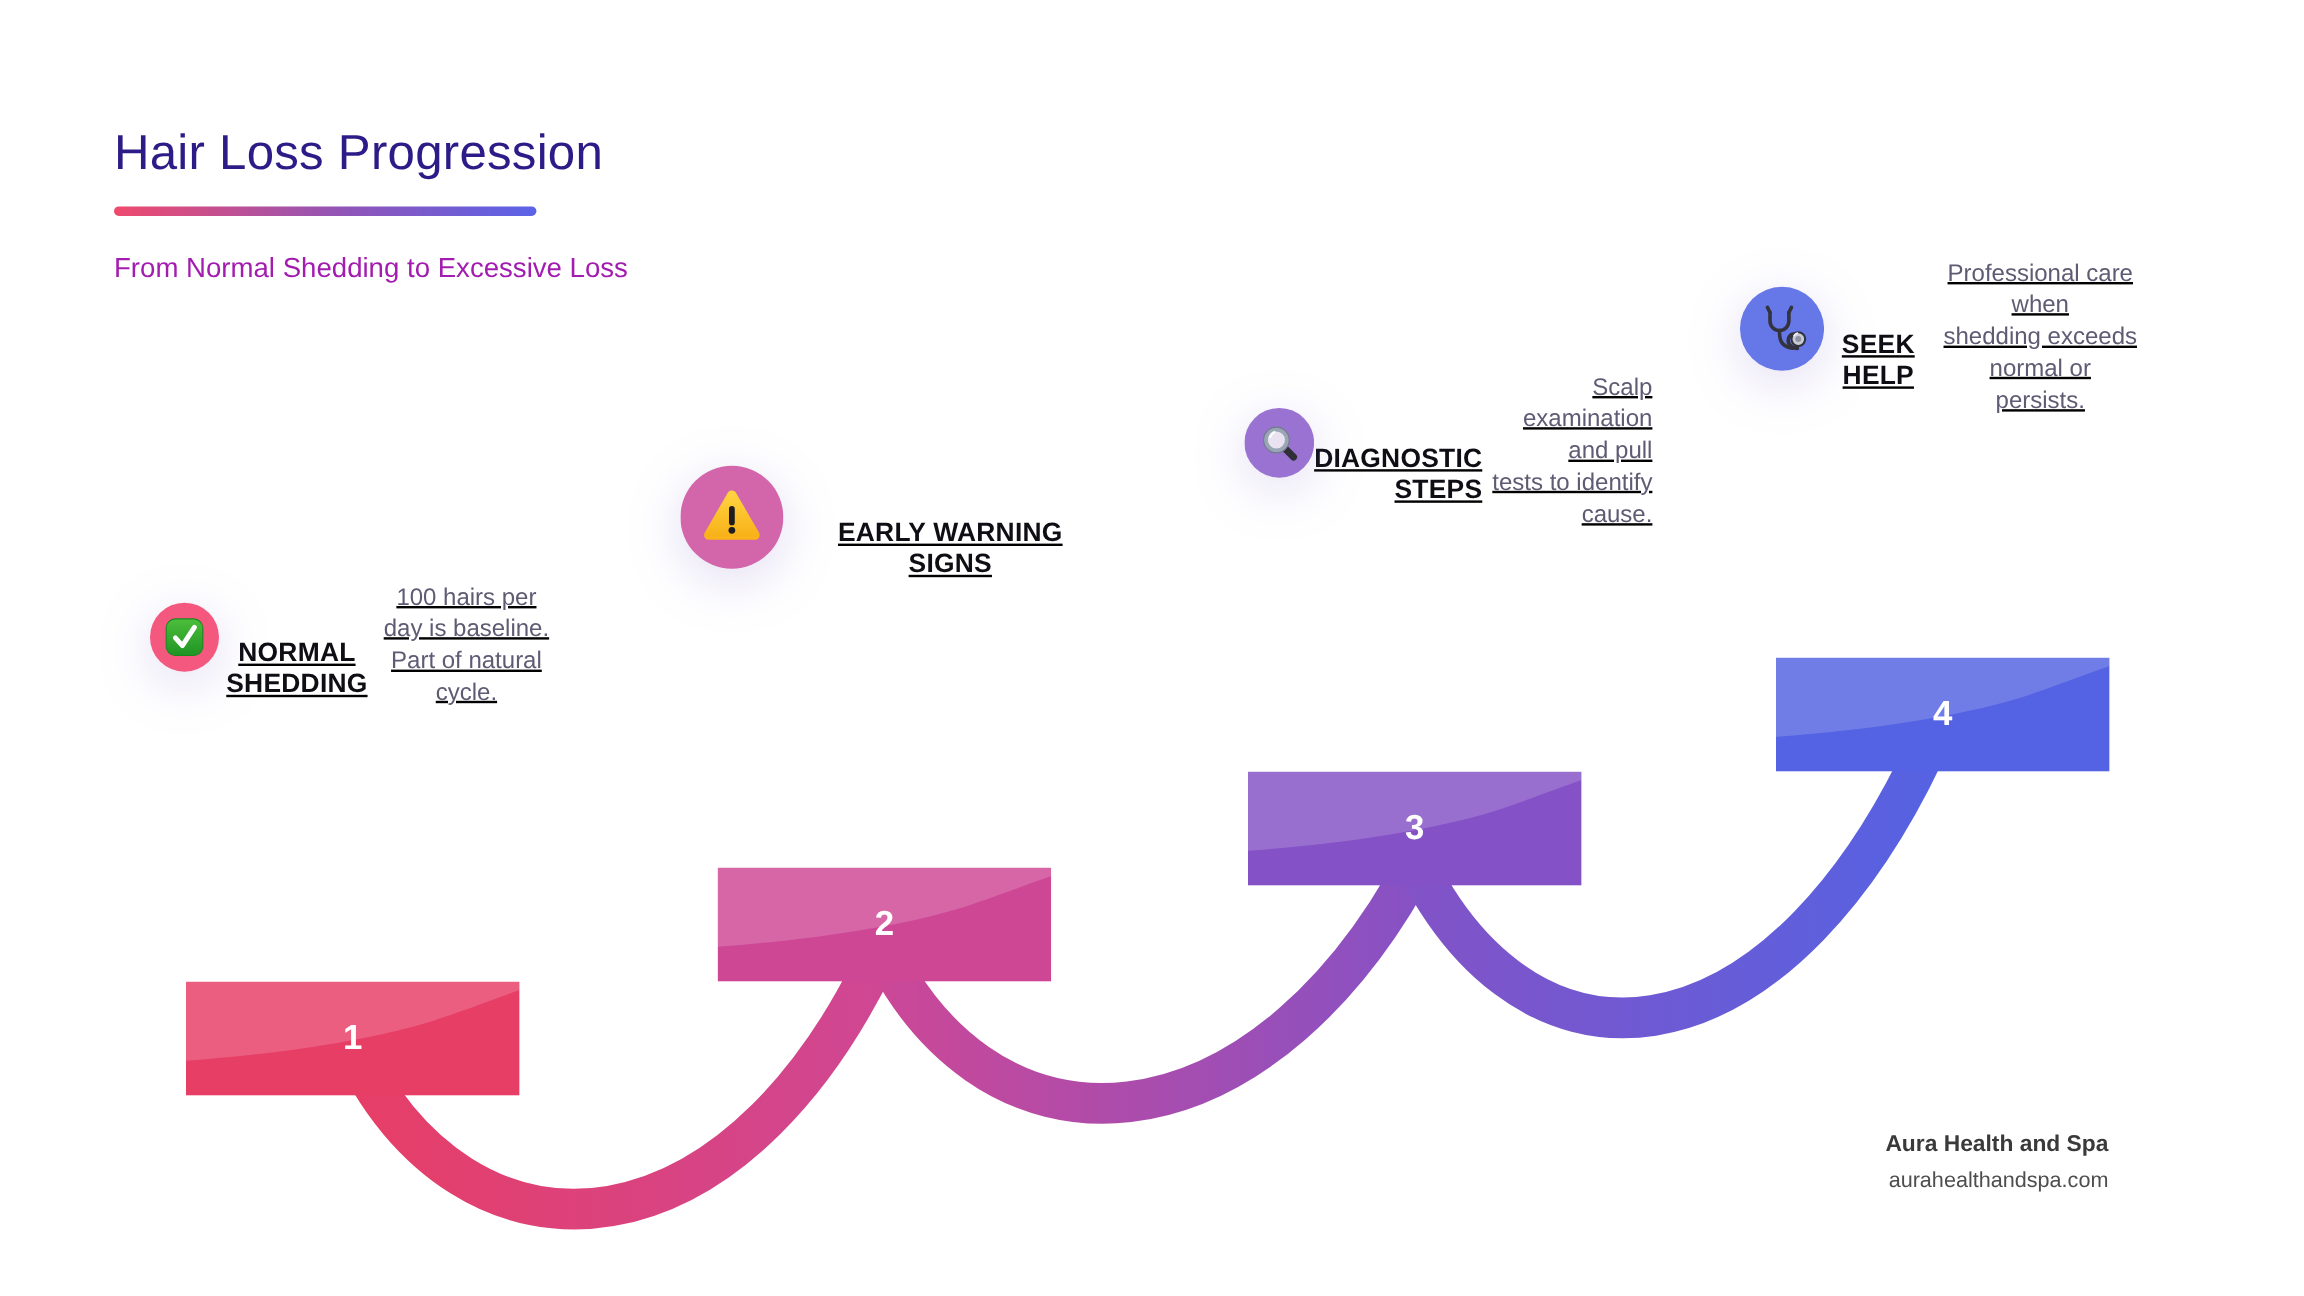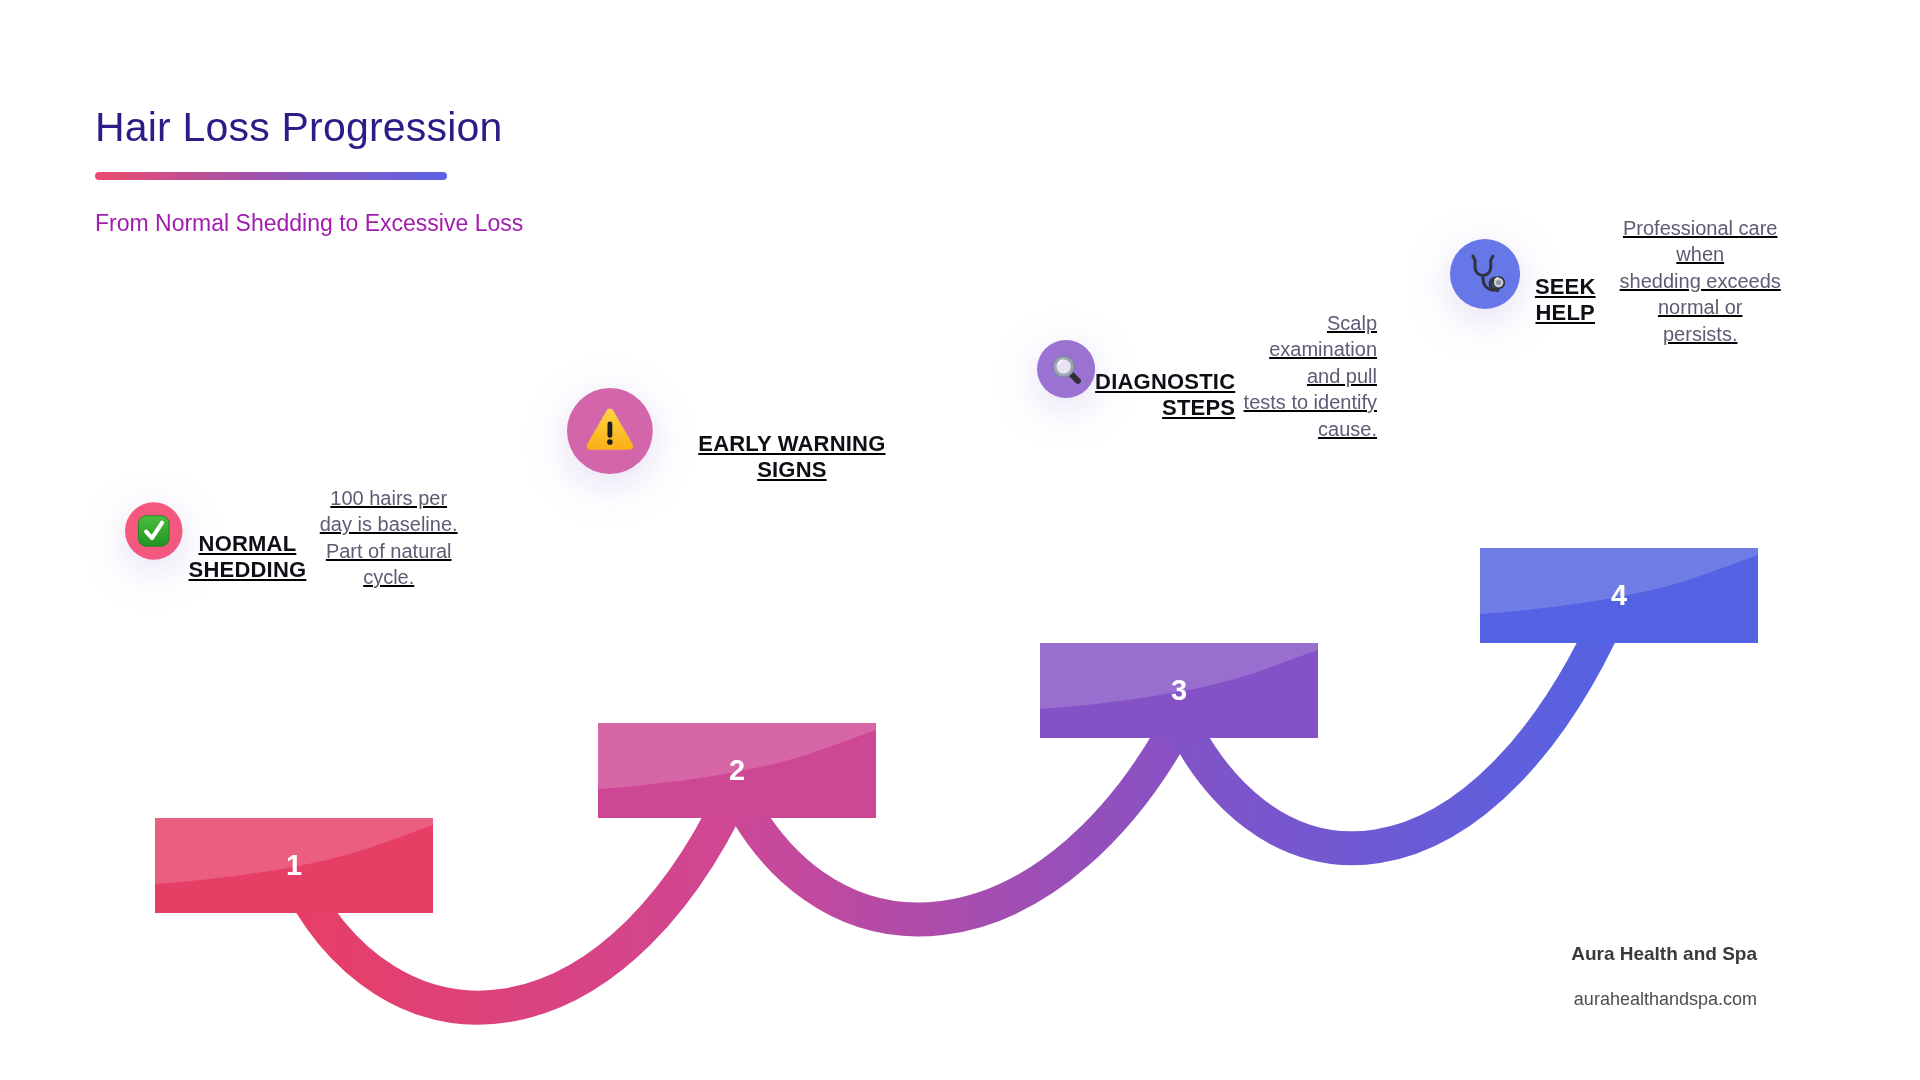--- a/index.html
+++ b/index.html
@@ -60,21 +60,21 @@
     letter-spacing:0.2px; line-height:1.2;
   }
   .step-desc {
     margin-top:13px; font-size:20px; color:#5E5B73; line-height:1.32;
     white-space:pre-line;
   }
 
   
   .footer { position:absolute; right:163px; top:943px; text-align:right; z-index:5; }
   .footer-brand { font-size:19px; font-weight:700; color:#3A3A3A; }
-  .footer-site  { margin-top:24px; font-size:18px; color:#4E4E4E; }
+  .footer-site  { margin-top:8px; font-size:18px; color:#4E4E4E; }
 </style>
 </head>
 <body>
 
 <div class="header">
   <div class="page-title">Hair Loss Progression</div>
   <div class="title-underline"></div>
   <div class="subtitle">From Normal Shedding to Excessive Loss</div>
 </div>
 

